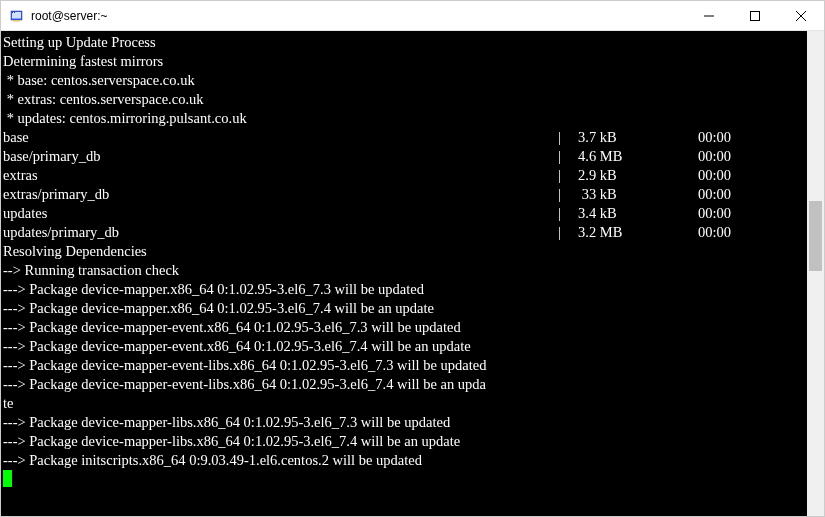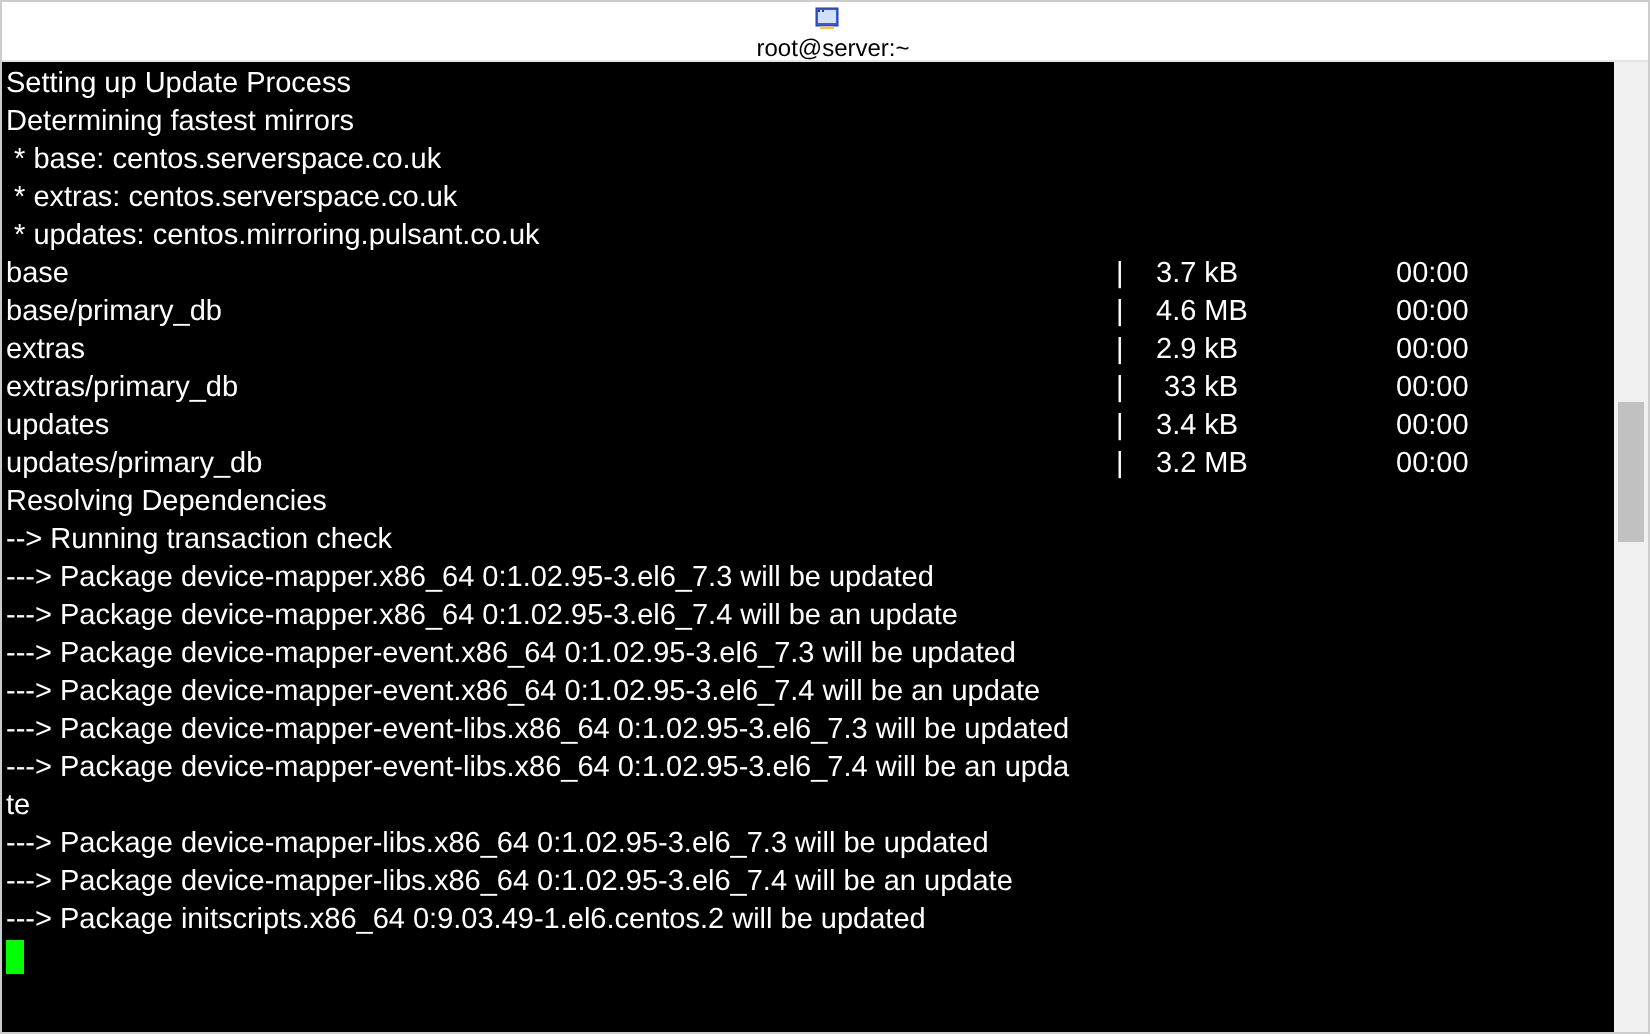--- a/index.html
+++ b/index.html
@@ -19,21 +19,20 @@
       flex-direction: column;
       background: #fff;
     }
     .titlebar {
       height: 30px;
       background: #fff;
       display: flex;
       align-items: center;
       padding: 0 0 0 8px;
       border-bottom: 1px solid #e5e5e5;
-      flex-direction: column;
     }
     .titlebar-icon {
       width: 16px;
       height: 16px;
       margin-right: 6px;
       display: inline-flex;
       align-items: center;
       justify-content: center;
     }
     .titlebar-title {
@@ -58,21 +57,21 @@
     .terminal-wrap {
       flex: 1;
       display: flex;
       position: relative;
       background: #000;
     }
     .terminal {
       flex: 1;
       background: #000;
       color: #fff;
-      font-family: Liberation Sans, sans-serif;
+      font-family: Liberation Serif, serif;
       font-size: 14.5px;
       line-height: 19px;
       padding: 2px 2px 0 2px;
       white-space: pre;
       overflow: hidden;
     }
     .scrollbar {
       width: 17px;
       background: #f0f0f0;
       position: relative;

